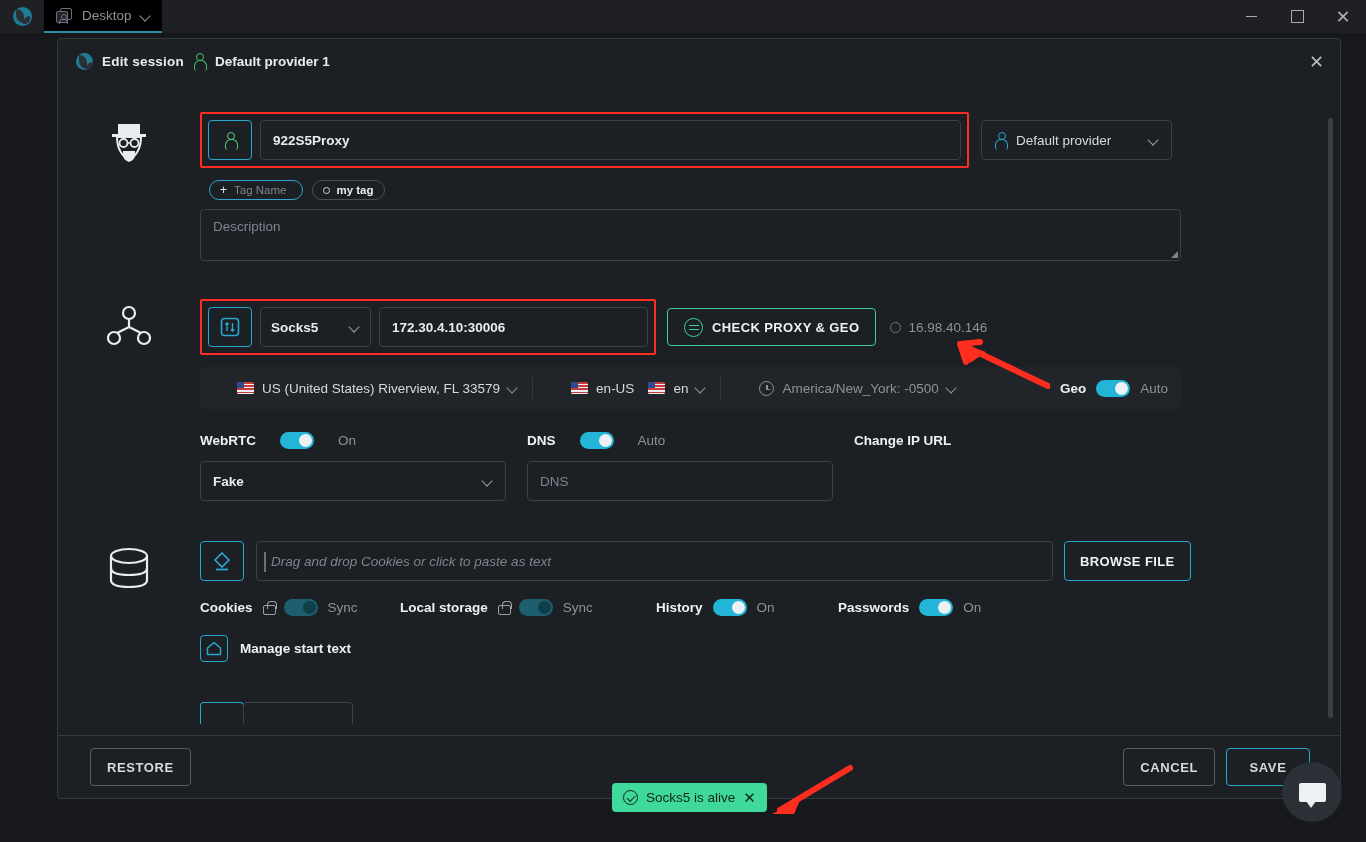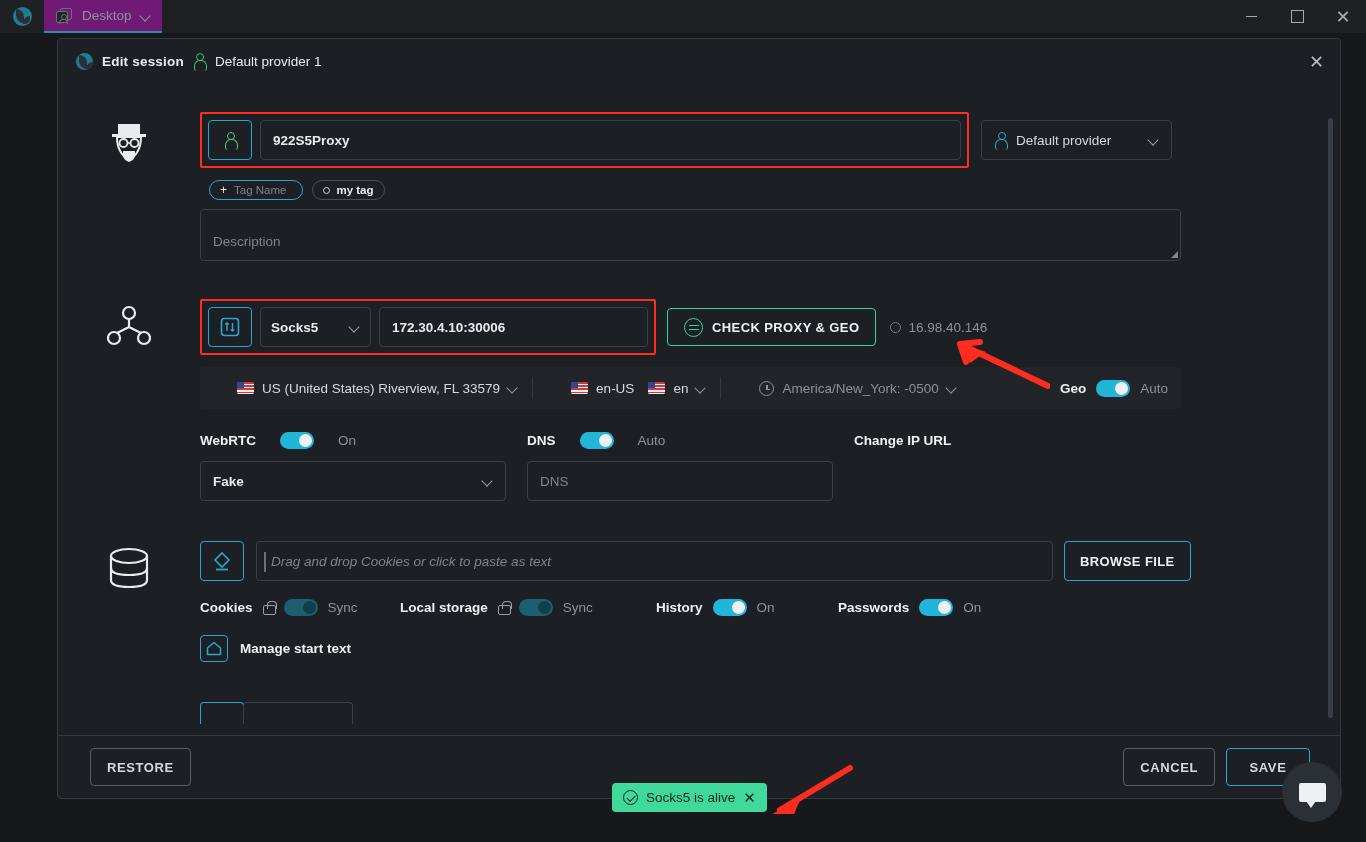--- a/index.html
+++ b/index.html
@@ -16,21 +16,21 @@
     position: absolute; top: 0; left: 0; width: 1366px; height: 33px;
     background: #1e2024; display: flex; align-items: center;
   }
   .app-logo { width: 44px; display: flex; align-items: center; justify-content: center; }
   .globe-ico { width: 19px; height: 19px; border-radius: 50%; background: #1f7c94; position: relative; overflow: hidden; }
   .globe-ico::before { content:""; position:absolute; left:3px; top:2px; width:8px; height:14px; background:#2a2f36; border-radius: 0 8px 0 8px; }
   .globe-ico::after { content:""; position:absolute; left:10px; top:9px; width:7px; height:8px; background:#2a2f36; border-radius: 8px 0 6px 0; }
 
   .tab-desktop {
     height: 33px; display: flex; align-items: center; gap: 9px;
-    padding: 0 11px 0 12px; background: #701a75;
+    padding: 0 11px 0 12px; background: #000000;
     border-bottom: 2px solid #2b8fa8;
     color: #8d9299; font-size: 13.5px;
   }
   .tab-icon { width: 17px; height: 16px; position: relative; }
   .tab-icon i { position:absolute; border:1.4px solid #6a7077; border-radius:2px; }
   .tab-icon i.b { left:4px; top:0; width:12px; height:12px; }
   .tab-icon i.a { left:0; top:3px; width:12px; height:12px; background:#202328; }
   .tab-icon i.a::after { content:""; position:absolute; left:3.6px; top:2px; width:4px; height:4px; border-radius:50%; border:1.3px solid #6a7077; }
   .tab-icon i.a::before { content:""; position:absolute; left:2.2px; top:7px; width:7px; height:4px; border-radius:4px 4px 0 0; border:1.3px solid #6a7077; border-bottom:none; }
   .chev { width: 10px; height: 10px; position: relative; }
@@ -53,21 +53,21 @@
   }
   .modal-head {
     height: 45px; display: flex; align-items: center; gap: 9px;
     padding: 0 16px 0 18px; flex: none;
   }
   .modal-head .globe-ico { width: 17px; height: 17px; }
   .mh-title { color: #e9ecef; font-size: 13.5px; font-weight: bold; letter-spacing: .2px; }
   .person-ico { width: 13px; height: 17px; position: relative; display:inline-block; }
   .person-ico::before { content:""; position:absolute; left:3.5px; top:0; width:6px; height:6px; border-radius:50%; border:1.6px solid var(--pc,#3ec46d); }
   .person-ico::after { content:""; position:absolute; left:1px; top:7px; width:11px; height:10px; border:1.6px solid var(--pc,#3ec46d); border-radius: 6px 6px 3px 3px; border-bottom:none; }
-  .mh-provider { color: #e9ecef; font-size: 13.5px; font-weight: normal; }
+  .mh-provider { color: #e9ecef; font-size: 13.5px; font-weight: bold; }
   .modal-close { margin-left:auto; color:#b6babf; font-size:18px; font-weight:300; cursor:pointer; }
 
   .modal-body { position: relative; flex: 1; overflow: hidden; padding: 0 0 0 0; }
   .scroll-pane { position:absolute; inset:0 16px 0 0; padding: 28px 0 0 0; }
   .vscroll { position:absolute; right:7px; top:34px; width:5px; height:600px; border-radius:3px; background:#3a3f47; }
 
   
   .section { display: flex; padding: 0 0 0 0; }
   .sec-icon { width: 142px; flex: none; display:flex; justify-content:center; padding-top: 6px; }
   .sec-content { flex: 1; padding-right: 66px; }
@@ -97,21 +97,21 @@
   }
   .tag-add .plus { color:#e9ecef; font-size:12px; }
   .tag-chip {
     height: 20px; border:1px solid #4a5059; border-radius: 10px; display:flex; align-items:center;
     gap:6px; padding: 0 10px; color:#e9ecef; font-size:11.5px; font-weight:bold; cursor:pointer;
   }
   .tag-chip .dot { width:7px; height:7px; border-radius:50%; border:1.2px solid #cfd3d8; }
 
   .desc-box {
     margin: 9px 0 0 0; width: 981px; height: 52px; border:1px solid #3b4048; border-radius:4px;
-    background:#1c1f24; color:#7e858d; font-size:13.5px; padding: 24px 12px; position: relative;
+    background:#1c1f24; color:#7e858d; font-size:13.5px; padding: 9px 12px; position: relative;
   }
   .desc-box::after {
     content:""; position:absolute; right:2px; bottom:2px; width:0; height:0;
     border-left: 7px solid transparent; border-bottom: 7px solid #7e858d;
   }
 
   
   .sel-box {
     width: 111px; height: 40px; border:1px solid #3b4048; border-radius:4px;
     display:flex; align-items:center; padding: 0 10px; color:#e9ecef; font-size:13.5px; font-weight:bold; cursor:pointer;

